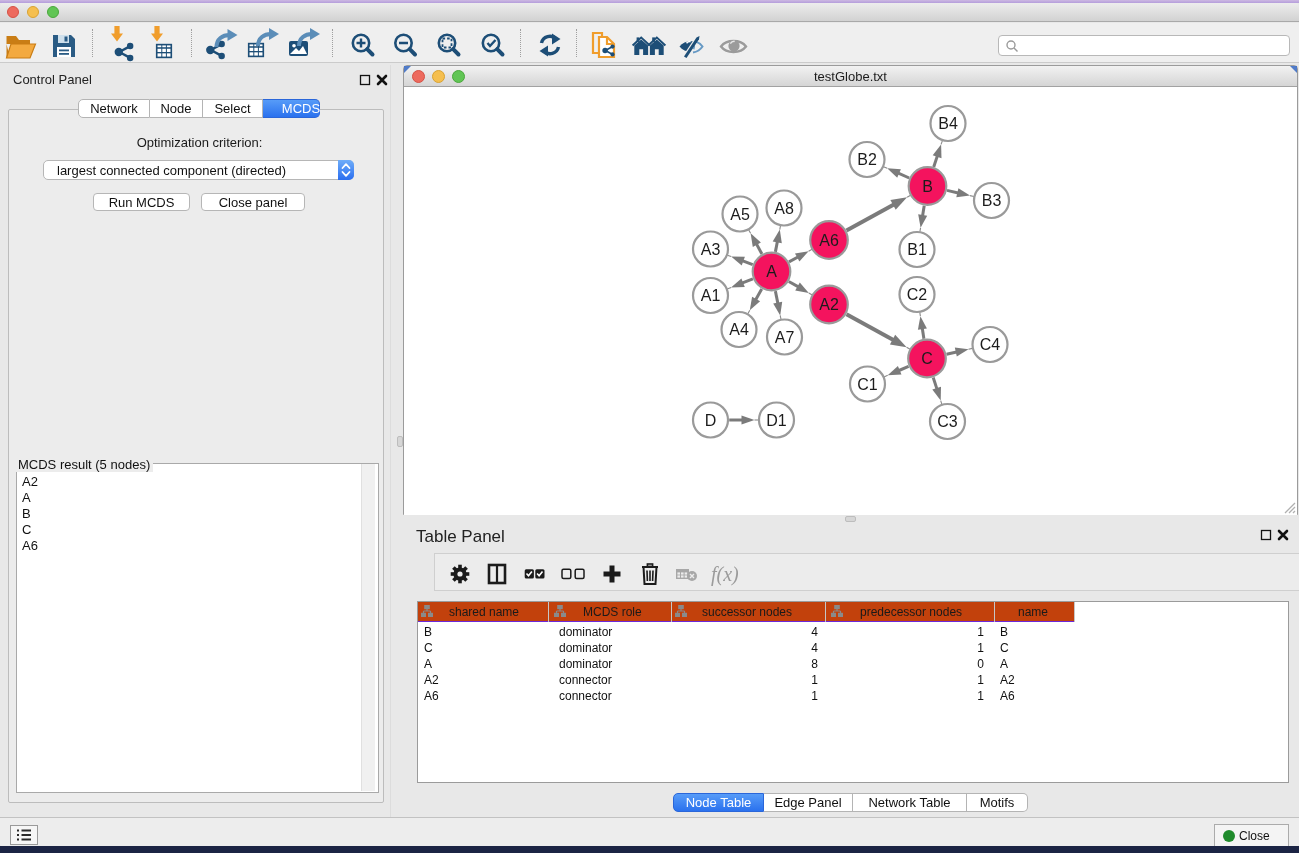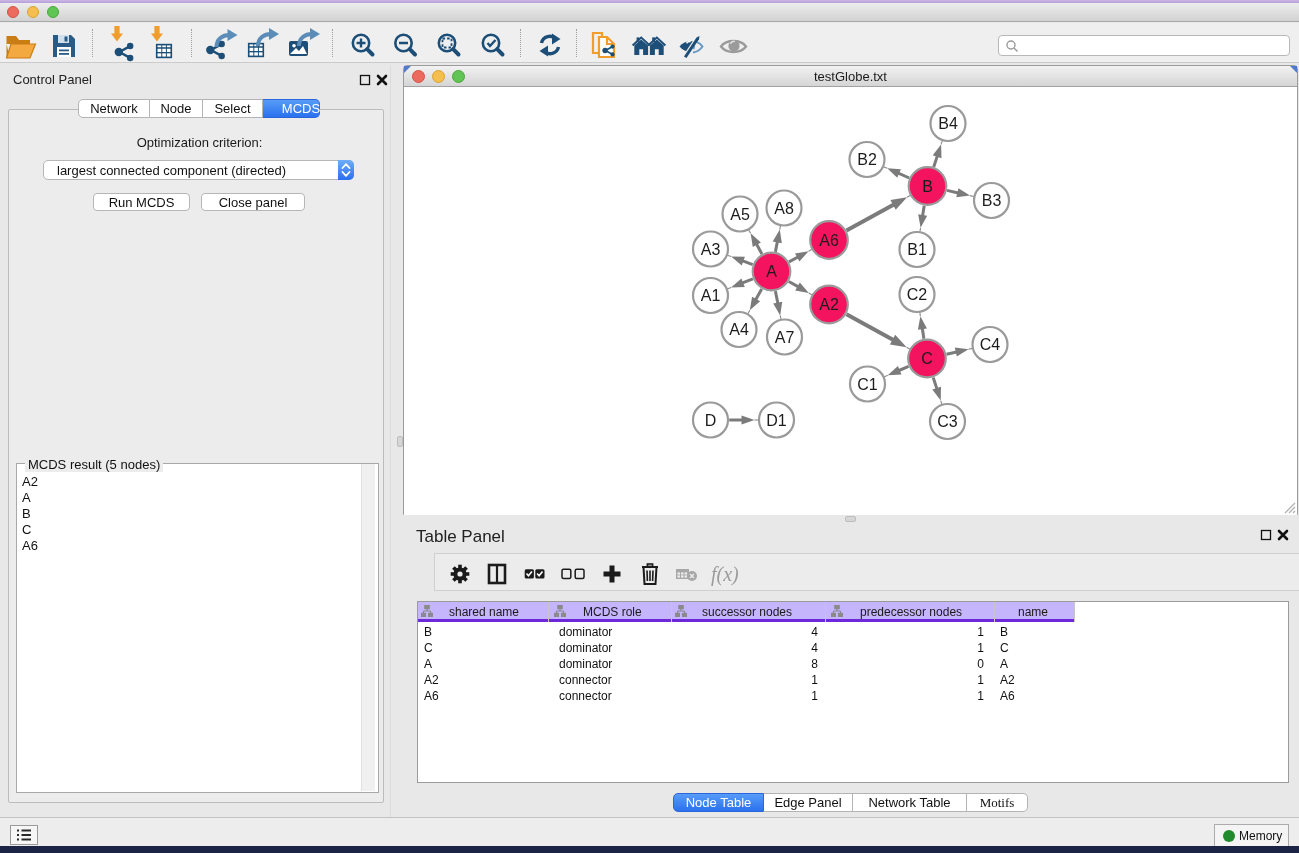--- a/index.html
+++ b/index.html
@@ -20,32 +20,32 @@
 .seg{position:absolute;display:flex;height:19px;font-size:13px;}
 .seg .s{background:#fff;border:1px solid #b4b4b4;border-left:none;color:#111;display:flex;align-items:center;justify-content:center;}
 .seg .s.first{border-left:1px solid #b4b4b4;border-radius:5px 0 0 5px;}
 .seg .s.last{border-radius:0 5px 5px 0;}
 .seg .s.sel{background:linear-gradient(#579cf8,#2a71ee);border-color:#2a66d9;color:#fff;}
 #optlabel{left:8px;top:133px;width:383px;text-align:center;font-size:13px;color:#1a1a1a;}
 #dropdown{left:43px;top:158px;width:311px;height:20px;background:#fff;border:1px solid #b6b6b6;border-radius:5px;font-size:13px;color:#111;line-height:19px;padding-left:13px;}
 #dd-step{right:-1px;top:-1px;width:16px;height:20px;border-radius:0 5px 5px 0;background:linear-gradient(#6fadf9,#2a6ef0);}
 .btn{position:absolute;height:18px;background:#fff;border:1px solid #b6b6b6;border-radius:4px;font-size:13px;color:#111;text-align:center;line-height:17px;}
 #grp{left:16px;top:461px;width:363px;height:330px;border:1px solid #a9a9a9;background:#fff;}
-#grp-label{left:25px;top:455px;background:#ececec;padding:0 3px;font-size:13px;color:#111;}
+#grp-label{left:15px;top:455px;background:#ececec;padding:0 3px;font-size:13px;color:#111;}
 #grp-list{left:17px;top:462px;width:344px;height:327px;background:#fff;font-size:13px;color:#111;line-height:15.95px;padding:10px 0 0 5px;}
 #grp-sb{left:361px;top:462px;width:14px;height:327px;background:#f0f0f0;border-left:1px solid #e0e0e0;}
 
 #netframe{left:403px;top:63px;width:895px;height:450px;border:1px solid #9b9b9b;border-radius:4px 4px 0 0;background:#fff;}
 #nettitle{left:0;top:0;width:893px;height:21px;background:linear-gradient(#f2f2f2,#d5d5d5);border-bottom:1px solid #a2a2a2;border-radius:4px 4px 0 0;}
 #netcanvas{left:0;top:22px;width:893px;height:427px;background:#fff;}
 
 #tp-title{left:416px;top:525px;font-size:17px;color:#222;}
 #tp-toolbar{left:434px;top:551px;width:879px;height:38px;background:#ececec;border:1px solid #cfcfcf;}
 #tbl{left:417px;top:599px;width:872px;height:182px;background:#fff;border:1px solid #9b9b9b;}
-#tbl-head{left:0;top:0;width:657px;height:20px;background:#c4b5fd;border-bottom:3px solid #6d28d9;font-size:12px;color:#1a1a1a;}
+#tbl-head{left:0;top:0;width:657px;height:20px;background:#c2410c;border-bottom:1px solid #6d28d9;font-size:12px;color:#1a1a1a;}
 .th{position:absolute;top:0;height:20px;border-right:1px solid #c6c6c6;}
 .th span{position:absolute;top:3px;}
 .cell{position:absolute;font-size:12px;color:#111;height:16px;line-height:16px;}
 
 #statusbar{left:0;top:815px;width:1299px;height:30px;background:#ededed;border-top:1px solid #c2c2c2;}
 #listbtn{left:10px;top:823px;width:28px;height:20px;background:#f6f6f6;border:1px solid #9a9a9a;}
 #membtn{left:1214px;top:822px;width:75px;height:23px;background:#f4f4f4;border:1px solid #ababab;font-size:12px;color:#111;}
 svg{position:absolute;overflow:visible;}
 </style></head>
 <body>
@@ -518,37 +518,37 @@
         <div class="cell" style="left:141px;top:85.8px;">connector</div>
         <div class="cell" style="left:300px;top:85.8px;width:100px;text-align:right;">1</div>
         <div class="cell" style="left:466px;top:85.8px;width:100px;text-align:right;">1</div>
         <div class="cell" style="left:582px;top:85.8px;">A6</div>
       </div>
   </div>
   <div class="seg" style="left:673px;top:791px;font-size:13px;">
     <div class="s sel first" style="width:91px;">Node Table</div>
     <div class="s" style="width:89px;">Edge Panel</div>
     <div class="s" style="width:114px;">Network Table</div>
-    <div class="s last" style="width:61px;font-family:Liberation Serif, serif;">Motifs</div>
+    <div class="s last" style="width:61px;">Motifs</div>
   </div>
 
   <div class="abs" id="statusbar"></div>
   <div class="abs" id="listbtn">
       <svg width="26" height="18" viewBox="0 0 26 18">
         <g stroke="#2a2a2a" stroke-width="1.8">
           <line x1="6" y1="4.5" x2="8" y2="4.5"></line>
           <line x1="10.5" y1="4.5" x2="20" y2="4.5"></line>
           <line x1="6" y1="9" x2="8" y2="9"></line>
           <line x1="10.5" y1="9" x2="20" y2="9"></line>
           <line x1="6" y1="13.5" x2="8" y2="13.5"></line>
           <line x1="10.5" y1="13.5" x2="20" y2="13.5"></line>
         </g>
       </svg>
     </div>
   <div class="abs" id="membtn">
       <svg width="12" height="12" style="left:8px;top:5px;">
         <circle cx="6" cy="6" r="6" fill="#1f8b2c"></circle>
       </svg>
-      <span style="position:absolute;left:24px;top:4px;">Memory</span>
+      <span style="position:absolute;left:24px;top:4px;">Close</span>
     </div>
 </div>
 <div class="abs" id="wallTop"></div>
 <div class="abs" id="wallBot"></div>
 
 </body></html>

